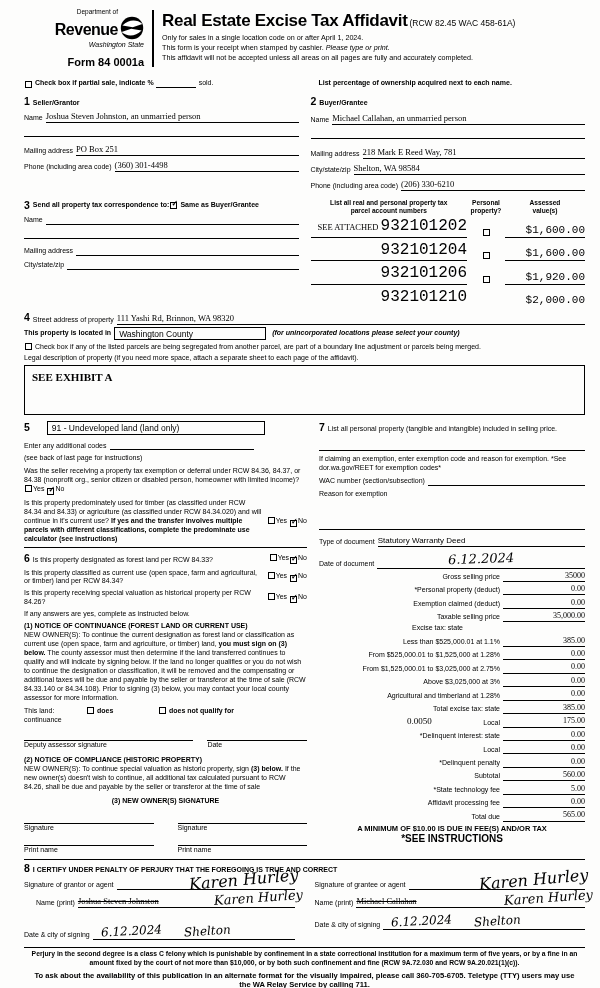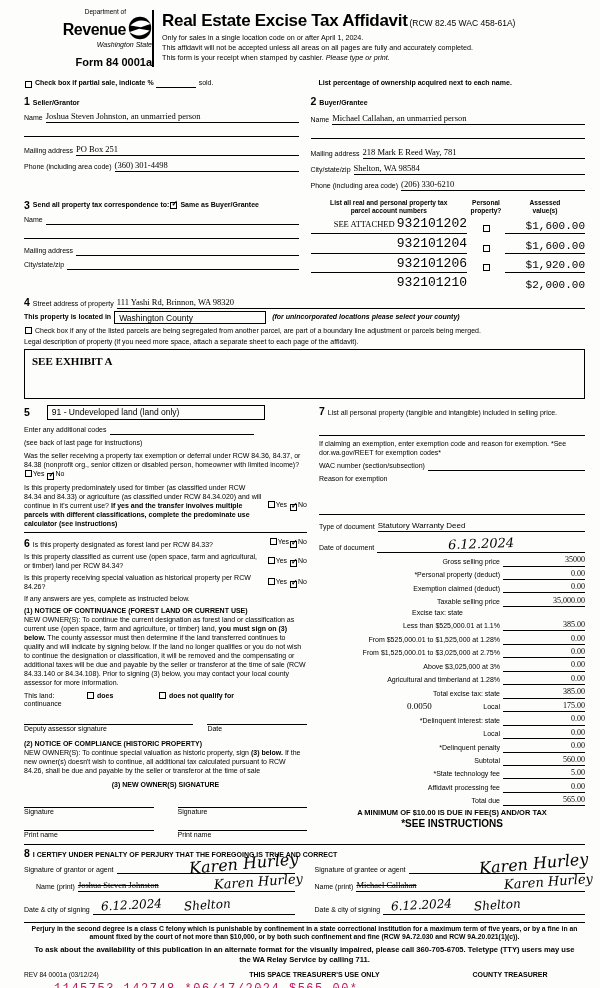--- a/index.html
+++ b/index.html
@@ -15,41 +15,41 @@
   .typed { font-family:"Liberation Serif",serif; font-size:8.5px; }
   .mono { font-family:"Liberation Mono","DejaVu Sans Mono",monospace; }
   .hand { font-family:"DejaVu Serif",serif; font-style:italic; }
   .cb { display:inline-block; width:7px; height:7px; border:1px solid #000; flex:none;
         font-size:8px; line-height:6px; text-align:center; vertical-align:-1px; margin:0 1px; }
   .cb .mk { display:block; margin-top:-2px; font-weight:bold; }
   .yn { white-space:nowrap; flex:none; }
   .sep { border-top:1px solid #000; }
   
   .hdr { display:flex; align-items:stretch; margin-bottom:10px; }
-  .logo-block { width:128px; text-align:right; padding-right:0; flex:none; }
+  .logo-block { width:128px; text-align:right; padding-right:8px; flex:none; }
   .dept-of { font-size:6.5px; margin-right:26px; }
   .rev-row { display:flex; justify-content:flex-end; align-items:center; }
   .revenue { font-weight:bold; font-size:16px; letter-spacing:-0.5px; margin-right:2px; }
   .wastate { font-style:italic; font-size:7px; margin-top:-2px; }
   .formno { font-weight:bold; font-size:11px; margin-top:5px; }
   .hdr-div { border-left:2px solid #000; margin:2px 8px 2px 0; }
   .title-block { flex:1; padding-top:2px; }
   .title { font-weight:bold; font-size:17px; letter-spacing:-0.3px; display:inline; }
   .title-ref { font-size:8.5px; font-weight:normal; }
   .hnote { font-size:7.2px; margin-top:1px; }
   
   .twocol { display:flex; gap:12px; }
   .col { flex:1; min-width:0; }
   .fline { display:flex; align-items:flex-end; margin-bottom:4px; min-height:10px; }
   .fline .lab { flex:none; padding-right:3px; }
   .parcel-table { width:100%; }
   .pth { display:flex; text-align:center; font-weight:bold; font-size:6.6px; margin-bottom:1px; }
   .ptr { display:flex; align-items:flex-end; margin-bottom:2px; }
   .pnum { flex:1; border-bottom:1px solid #000; text-align:right; white-space:nowrap; }
-  .pnum .mono { font-size:13px; }
+  .pnum .mono { font-size:16px; }
   .pcb { width:38px; text-align:center; }
   .pval { width:80px; border-bottom:1px solid #000; text-align:right; font-size:11px; }
   .county-box { display:inline-block; border:1px solid #000; width:152px; height:13px;
                 font-size:8.5px; padding:1px 0 0 4px; vertical-align:middle; }
   .legalbox { border:1.5px solid #000; height:50px; padding:4px 7px; margin:2px 0 6px 0; }
   .usebox { display:inline-block; border:1px solid #000; width:218px; font-size:8.5px;
             padding:1px 4px; margin-left:14px; }
   .qrow { display:flex; align-items:center; margin-bottom:3px; }
   .qtext { flex:1; padding-right:4px; }
   
@@ -84,22 +84,22 @@
       <div class="wastate">Washington State</div>
       <div class="formno">Form 84 0001a</div>
     </div>
     <div class="hdr-div"></div>
     <div class="title-block">
       <div>
         <span class="title">Real Estate Excise Tax Affidavit</span>
         <span class="title-ref">(RCW 82.45 WAC 458-61A)</span>
       </div>
       <div class="hnote">Only for sales in a single location code on or after April 1, 2024.</div>
+      <div class="hnote"><span>This form is your receipt when stamped by cashier. </span><span class="i">Please type or print.</span></div>
       <div class="hnote">This affidavit will not be accepted unless all areas on all pages are fully and accurately completed.</div>
-      <div class="hnote"><span>This form is your receipt when stamped by cashier. </span><span class="i">Please type or print.</span></div>
     </div>
   </div>
 
   <div class="row" style="margin-bottom:7px;">
     <div style="width:50%; display:flex; align-items:flex-end;">
       <span class="cb">
           <span class="mk"></span>
         </span>
       <span class="b" style="padding:0 2px;">Check box if partial sale, indicate %</span>
       <span class="fill" style="max-width:40px;"></span>
@@ -434,21 +434,21 @@
   <div class="sep" style="margin-top:4px;"></div>
   <div style="padding-top:2px;">
     <div style="margin-bottom:4px;"><span class="num">8</span><span class="b">I CERTIFY UNDER PENALTY OF PERJURY THAT THE FOREGOING IS TRUE AND CORRECT</span></div>
     <div class="twocol" style="gap:20px;">
       <div class="col">
         <div class="fline sig8" style="margin-bottom:6px;">
           <span class="lab">Signature of grantor or agent</span>
           <span class="fill"></span>
           <span class="scrawl" style="font-size:16px; right:-4px; top:-10px; transform:rotate(-5deg);">Karen Hurley</span>
         </div>
-        <div class="fline sig8" style="margin-bottom:6px;padding-left:12px;">
+        <div class="fline sig8" style="margin-bottom:16px;padding-left:12px;">
           <span class="lab">Name (print)</span>
           <span class="fill"><span class="typed strike">Joshua Steven Johnston</span></span>
           <span class="scrawl" style="font-size:13px; right:-8px; top:-6px; transform:rotate(-4deg);">Karen Hurley</span>
         </div>
         <div class="fline sig8">
           <span class="lab">Date &amp; city of signing</span>
           <span class="fill"><span class="hand" style="font-size:12px; display:inline-block; transform:rotate(-3deg); margin-left:8px;">6.12.2024</span><span class="hand" style="font-size:12px; display:inline-block; transform:rotate(-4deg); margin-left:22px;">Shelton</span></span>
         </div>
       </div>
       <div class="col">

